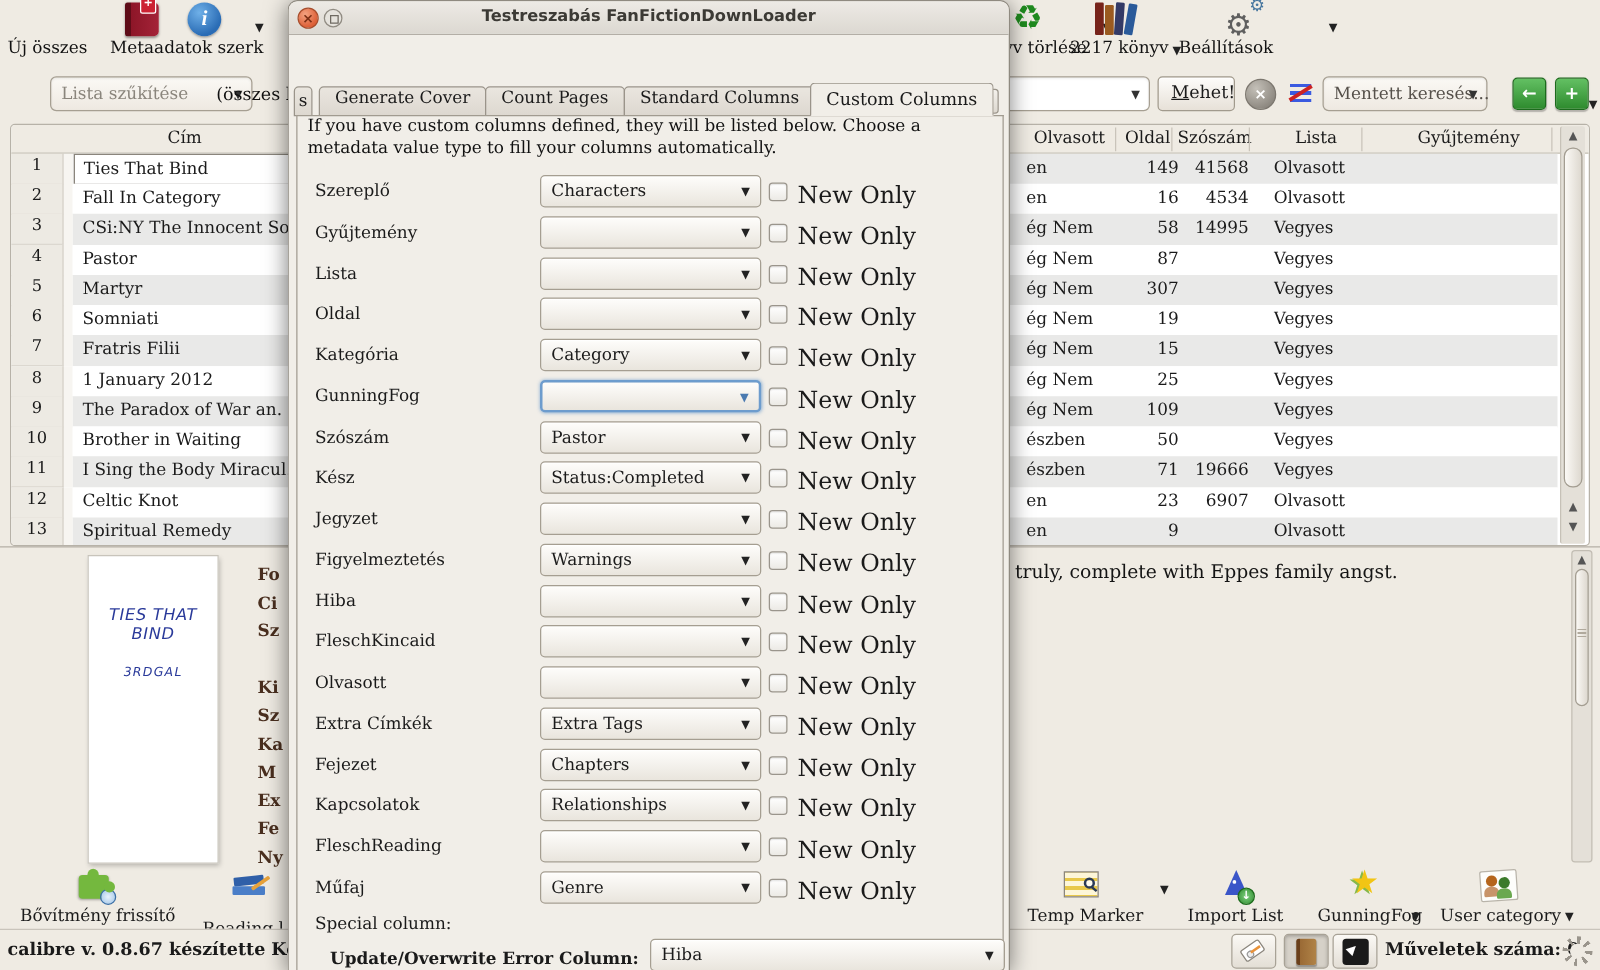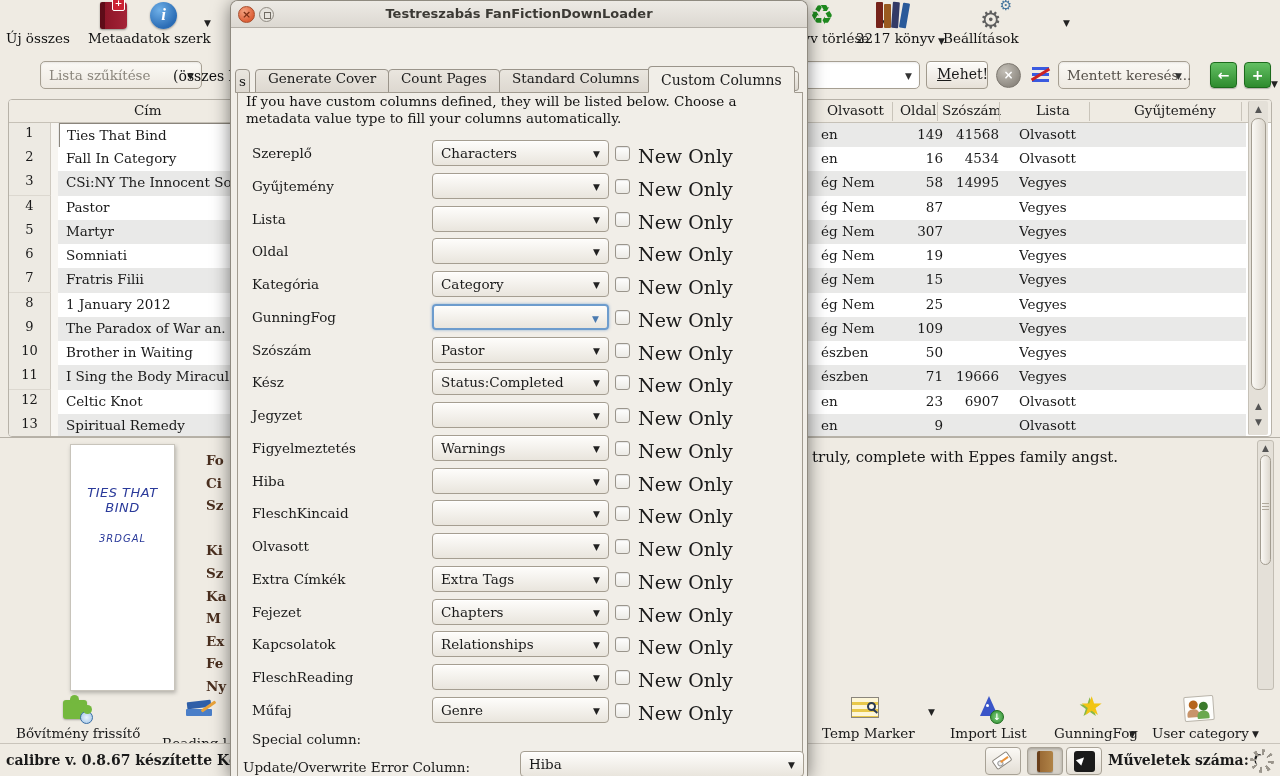--- a/index.html
+++ b/index.html
@@ -129,21 +129,21 @@
   .frow { position:absolute; left:0; width:100%; height:27px; }
   .flabel { position:absolute; left:14px; top:5px; font-size:13.5px; white-space:nowrap; }
   .fselect { position:absolute; left:194px; top:0; width:177px; height:26px; border:1px solid #a59e91; border-radius:4px; background:linear-gradient(#fefdfb,#e9e5dd); box-shadow:0 1px 1px rgba(255,255,255,.8) inset; cursor:default; }
   .fselect.focused { border:2px solid #6d9ccd; box-shadow:0 0 3px rgba(109,156,205,.8); }
   .fselect .fvalue { position:absolute; left:8px; top:4px; font-size:13.5px; white-space:nowrap; }
   .fselect .farrow { position:absolute; right:8px; top:8px; font-size:9px; color:#222; font-family:"DejaVu Sans",sans-serif; }
   .fselect.focused .farrow { color:#4a7ab0; }
   .fcheck { position:absolute; left:377px; top:6px; width:15px; height:15px; border:1px solid #9a958c; border-radius:3px; background:linear-gradient(#ffffff,#eceae5); box-shadow:inset 0 1px 1px rgba(0,0,0,.1); }
   .fnewonly { position:absolute; left:400px; top:5px; font-size:19px;text-align:center; }
   #dlg-special { position:absolute; left:14px; top:638px; font-size:13.5px; }
-  #dlg-errlabel { position:absolute; left:5px; top:666px; font-size:13.5px; }
+  #dlg-errlabel { position:absolute; left:26px; top:666px; font-size:13.5px;font-weight:bold; }
   #dlg-errselect { left:282px; top:658px; width:284px; }
 </style>
 </head>
 <body>
 
 <div id="root">
 
   <div>
     <div class="abs" style="left:0;top:0;width:220px;height:50px;">
       <span class="icon-newbook" style="left:100px;top:2px;"></span>

